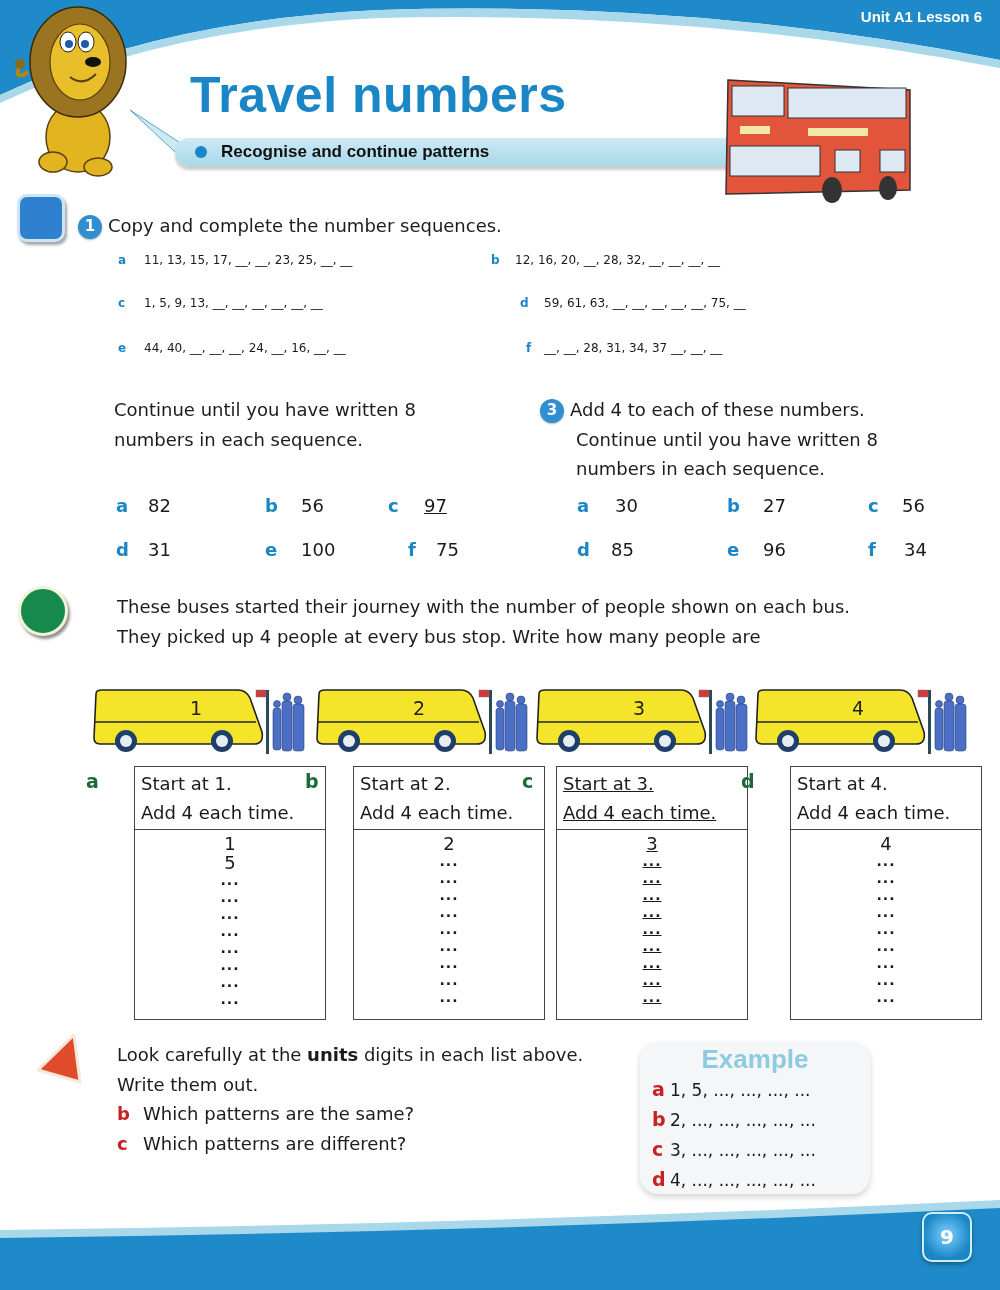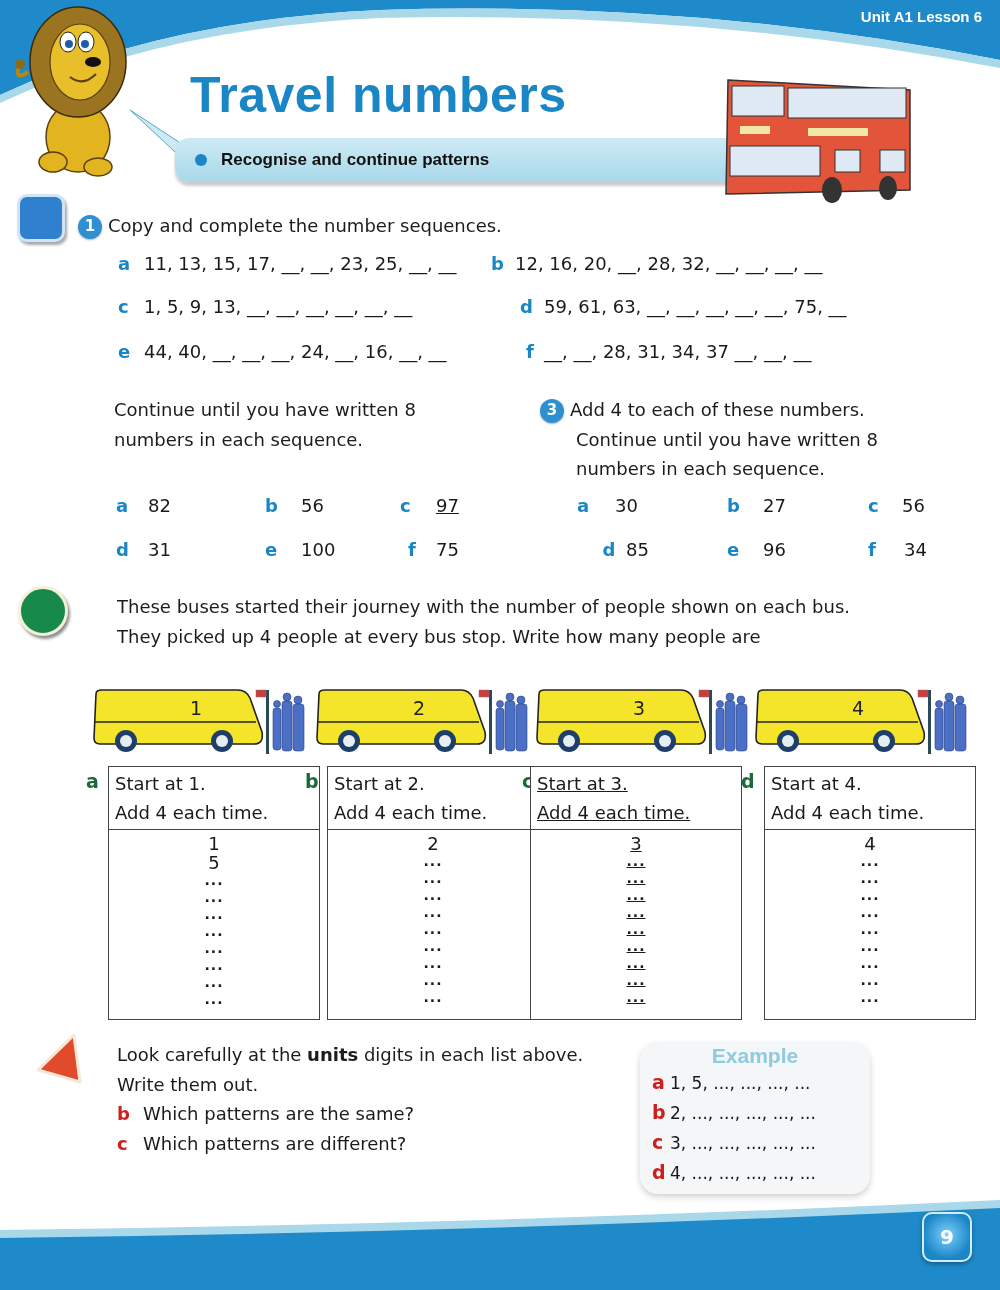--- a/index.html
+++ b/index.html
@@ -6,51 +6,51 @@
   html, body { width: 1000px; height: 1290px; overflow: hidden; background: #ffffff; }
   body { position: relative; font-family: "DejaVu Sans", sans-serif; color: #1a1a1a; }
   .abs { position: absolute; }
 
   
   .top-band { position: absolute; left: 0; top: 0; width: 1000px; height: 240px; }
   .unit-label { position: absolute; right: 18px; top: 8px; color: #fff; font-weight: bold; font-size: 15px; font-family: "Liberation Sans", sans-serif; }
 
   .title { position: absolute; left: 190px; top: 66px; font-family: "Liberation Sans", sans-serif; font-weight: bold; font-size: 50px; color: #1a86c6; letter-spacing: 0.5px; }
 
-  .objective-bar { position: absolute; left: 175px; top: 138px; width: 560px; height: 44px;
+  .objective-bar { position: absolute; left: 175px; top: 138px; width: 560px; height: 28px;
     background: linear-gradient(#cdeaf4, #a8d8ea); border-radius: 14px 0 0 14px;
     box-shadow: 0 4px 3px rgba(0,0,0,0.2); display: flex; align-items: center; padding-left: 20px; }
   .objective-dot { width: 12px; height: 12px; border-radius: 50%; background: #1a86c6; margin-right: 14px; }
   .objective-text { font-family: "Liberation Sans", sans-serif; font-weight: bold; font-size: 17px; color: #111; }
 
   .q-text { font-size: 18px; line-height: 29.5px; color: #1c1c1c; }
   .letter-blue { color: #1a86c6; font-weight: bold; display: inline-block; width: 26px; }
   .letter-red { color: #cc1f1f; font-weight: bold; display: inline-block; width: 26px; }
   .letter-green { color: #1b6b3a; font-weight: bold; font-size: 19px; }
 
   .num-badge { display: inline-flex; align-items: center; justify-content: center; width: 24px; height: 24px; border-radius: 50%;
     background: #2f8fd0; color: #fff; font-weight: bold; font-size: 15px; margin-right: 6px; vertical-align: middle; box-shadow: 0 1px 2px rgba(0,0,0,0.3); }
 
-  .seq-row { position: absolute; font-size: 18px; white-space: nowrap; }
+  .seq-row { position: absolute; font-size: 12px; white-space: nowrap; }
 
   .grid-item { position: absolute; font-size: 18px; }
   .grid-item .letter-blue { width: 32px; }
 
   
-  .bus-table { position: absolute; top: 766px; width: 212px; border: 1.5px solid #444; background: #fff; }
+  .bus-table { position: absolute; top: 766px; width: 192px; border: 1.5px solid #444; background: #fff; margin-left: 26px; }
   .bus-head { border-bottom: 1.5px solid #444; padding: 2px 6px; font-size: 18px; line-height: 29px; white-space: nowrap; }
   .bus-body { height: 189px; text-align: center; font-size: 18px; padding-top: 4px; }
   .bus-body .val { line-height: 19px; display: block; }
   .bus-body .dots { display: block; line-height: 17px; font-weight: bold; letter-spacing: 1px; font-size: 14px; }
 
   .bus-letter { position: absolute; top: 770px; }
 
   .example-box { position: absolute; left: 640px; top: 1042px; width: 230px; height: 152px; border-radius: 18px;
     background: #f4f6f8; box-shadow: 0 3px 6px rgba(0,0,0,0.18); }
-  .example-title { text-align: center; color: #8ecae0; font-weight: bold; font-size: 21px; font-family: "Liberation Sans", sans-serif; margin-top: 2px; }
+  .example-title { text-align: center; color: #8ecae0; font-weight: bold; font-size: 26px; font-family: "Liberation Sans", sans-serif; margin-top: 2px; }
   .example-row { font-size: 17px; padding-left: 12px; line-height: 29px; white-space: nowrap; }
   .example-row .letter-red { width: 18px; font-size: 19px; }
 
   .page-num { position: absolute; left: 922px; top: 1212px; width: 50px; height: 50px; border-radius: 10px; background: radial-gradient(circle at 50% 45%, #7fd0ff, #1a86c6 70%);
     border: 2px solid #cfeefa; color: #fff; font-weight: bold; font-size: 20px; display: flex; align-items: center; justify-content: center; box-shadow: 0 2px 4px rgba(0,0,0,0.35); }
 </style>
 </head>
 <body>
 
 <svg class="top-band" width="1000" height="240" viewBox="0 0 1000 240">
@@ -122,34 +122,34 @@
 <div class="seq-row" style="left:526px;top:341px;">
   <span class="letter-blue" style="width:18px">f</span><span>__,  __, 28, 31, 34, 37 __, __, __</span>
 </div>
 
 <div class="abs q-text" style="left:78px;top:395px;">
   <div style="padding-left:36px">Continue until you have written 8</div>
   <div style="padding-left:36px">numbers in each sequence.</div>
 </div>
 <div class="grid-item" style="left:116px;top:495px;"><span class="letter-blue">a</span><span>82</span></div>
 <div class="grid-item" style="left:265px;top:495px;"><span class="letter-blue" style="width:36px">b</span><span>56</span></div>
-<div class="grid-item" style="left:400px;top:495px;text-decoration:underline;"><span class="letter-blue" style="width:36px">c</span><span>97</span></div>
+<div class="grid-item" style="left:388px;top:495px;text-decoration:underline;"><span class="letter-blue" style="width:36px">c</span><span>97</span></div>
 <div class="grid-item" style="left:116px;top:539px;"><span class="letter-blue">d</span><span>31</span></div>
 <div class="grid-item" style="left:265px;top:539px;"><span class="letter-blue" style="width:36px">e</span><span>100</span></div>
 <div class="grid-item" style="left:408px;top:539px;"><span class="letter-blue" style="width:28px">f</span><span>75</span></div>
 
 <div class="abs q-text" style="left:540px;top:395px;">
   <div><span class="num-badge">3</span><span>Add 4 to each of these numbers.</span></div>
   <div style="padding-left:36px">Continue until you have written 8</div>
   <div style="padding-left:36px">numbers in each sequence.</div>
 </div>
 <div class="grid-item" style="left:577px;top:495px;"><span class="letter-blue" style="width:38px">a</span><span>30</span></div>
 <div class="grid-item" style="left:727px;top:495px;"><span class="letter-blue" style="width:36px">b</span><span>27</span></div>
 <div class="grid-item" style="left:868px;top:495px;"><span class="letter-blue" style="width:34px">c</span><span>56</span></div>
-<div class="grid-item" style="left:592px;top:539px;text-align:center;"><span class="letter-blue" style="width:34px">d</span><span>85</span></div>
+<div class="grid-item" style="left:577px;top:539px;"><span class="letter-blue" style="width:34px">d</span><span>85</span></div>
 <div class="grid-item" style="left:727px;top:539px;"><span class="letter-blue" style="width:36px">e</span><span>96</span></div>
 <div class="grid-item" style="left:868px;top:539px;"><span class="letter-blue" style="width:36px">f</span><span>34</span></div>
 
 <div class="abs" style="left:18px;top:586px;width:50px;height:50px;border-radius:50%;background:#17894a;border:3px solid #f3f1d8;box-shadow:2px 3px 3px rgba(0,0,0,0.45);"></div>
 
 <div class="abs q-text" style="left:117px;top:592px;white-space:nowrap;">
   <div>These buses started their journey with the number of people shown on each bus.</div>
   <div>They picked up 4 people at every bus stop. Write how many people are</div>
 </div>
 

